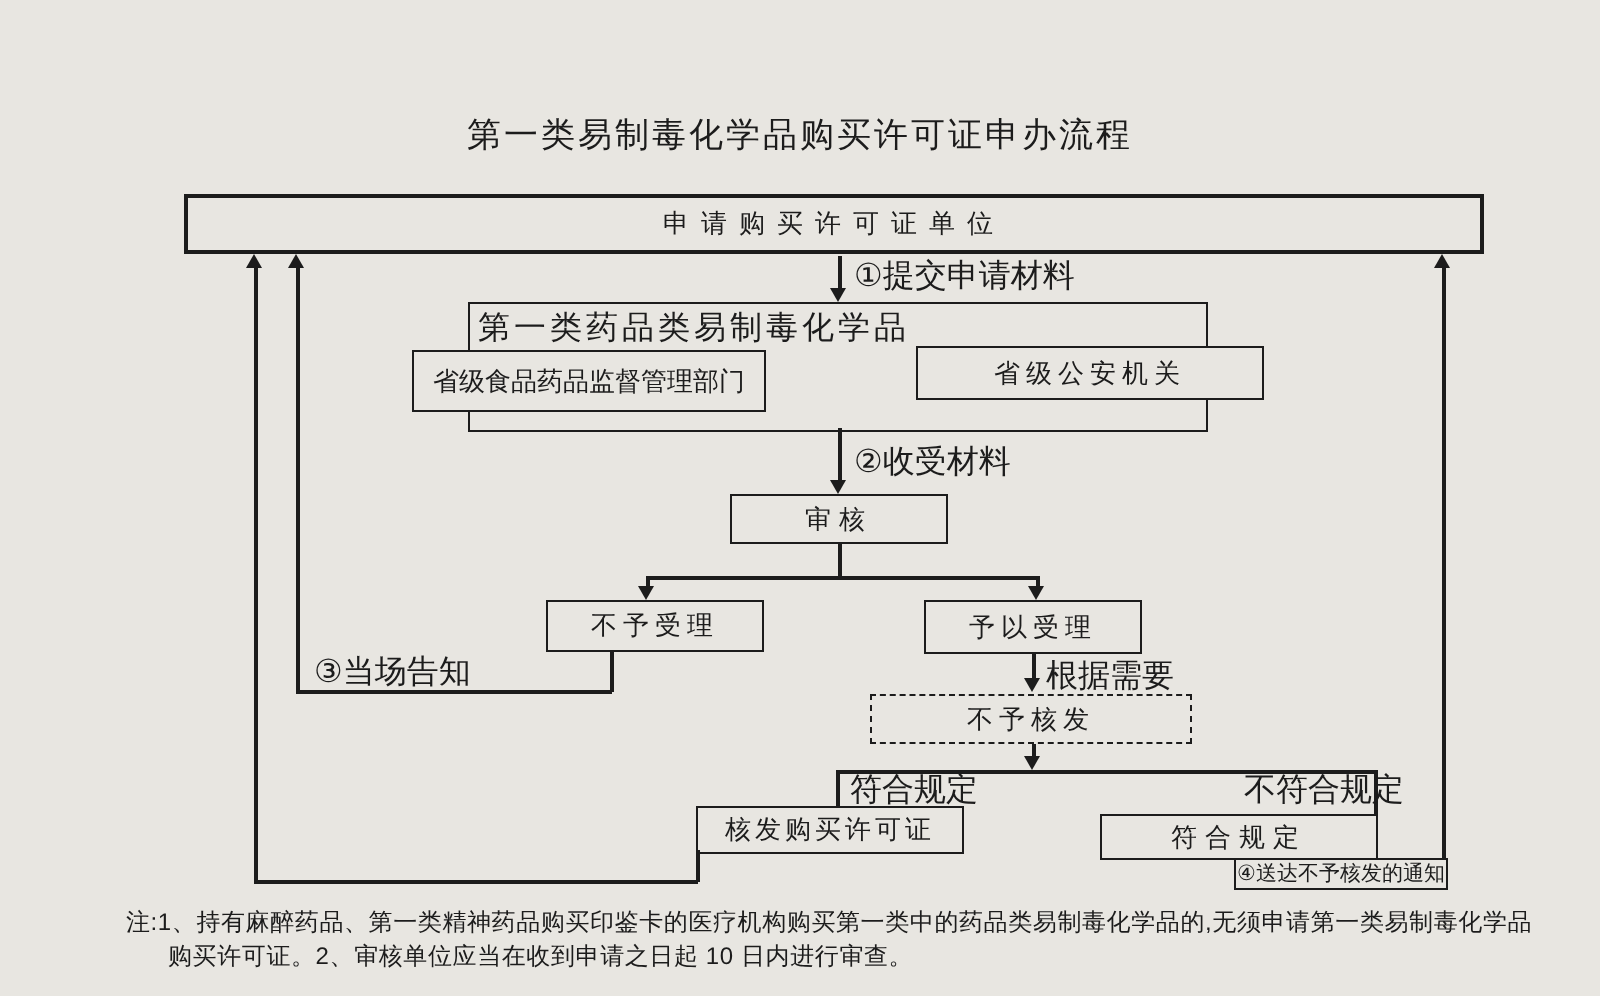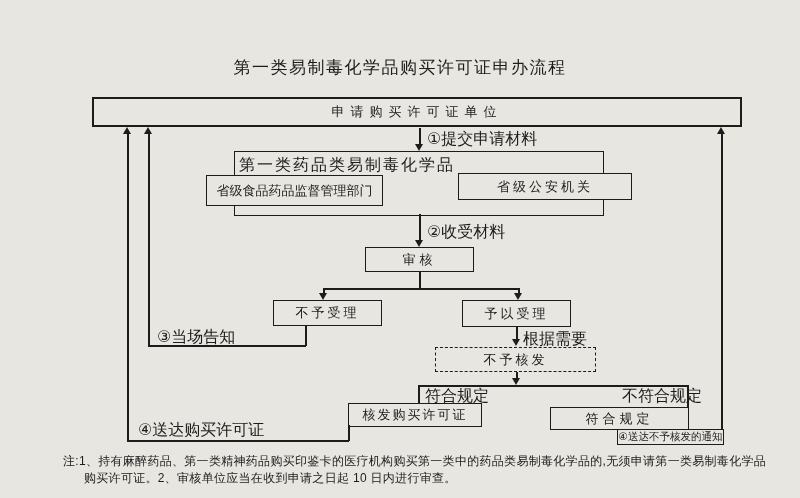--- a/index.html
+++ b/index.html
@@ -127,18 +127,17 @@
     <span>④送达不予核发的通知</span>
   </div>
 
   <div class="vline" style="left:721px;top:133px;height:297px;"></div>
   <div class="arr up" style="left:717px;top:127px;"></div>
 
   <div class="vline" style="left:348px;top:425px;height:16px;"></div>
   <div class="hline" style="left:127px;top:440px;width:222px;"></div>
   <div class="vline" style="left:127px;top:133px;height:308px;"></div>
   <div class="arr up" style="left:123px;top:127px;"></div>
-  <div class="lbl" style="left:138px;top:421px;">④送达购买许可证</div>
 
   <div class="note" style="left:63px;top:453px;text-align:center;">注:1、持有麻醉药品、第一类精神药品购买印鉴卡的医疗机构购买第一类中的药品类易制毒化学品的,无须申请第一类易制毒化学品</div>
   <div class="note" style="left:84px;top:470px;">购买许可证。2、审核单位应当在收到申请之日起 10 日内进行审查。</div>
 
 </div>
 
 </body></html>

